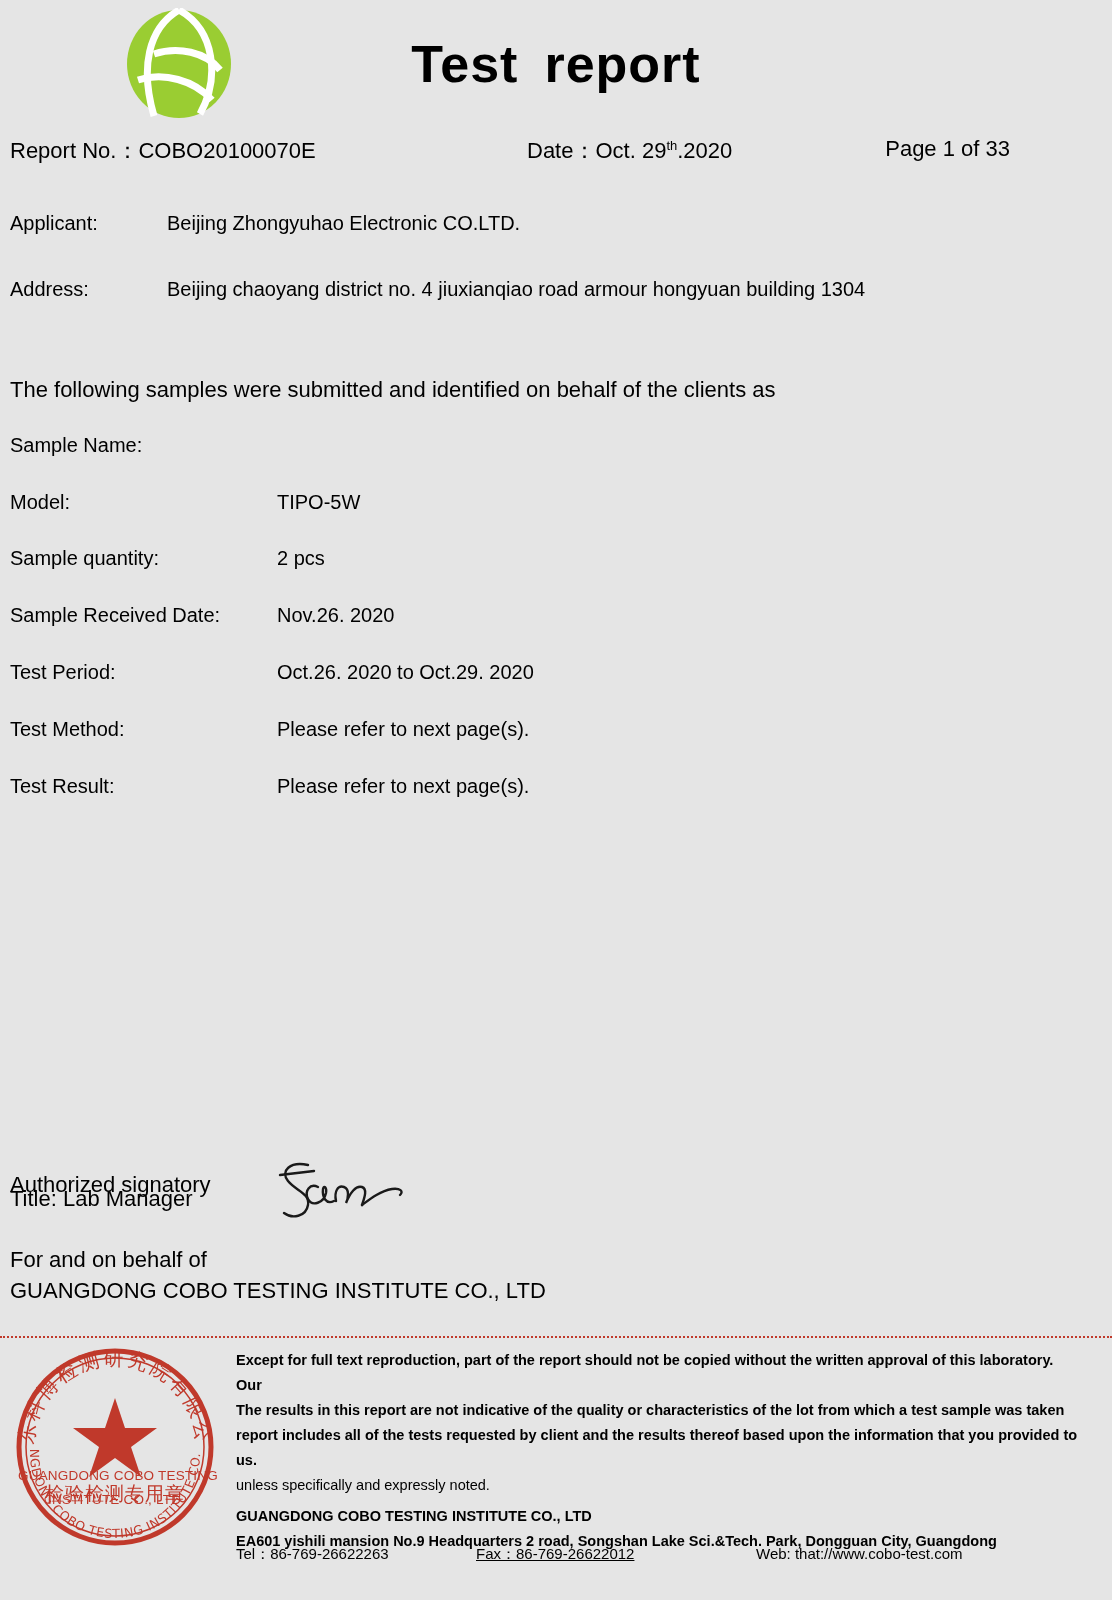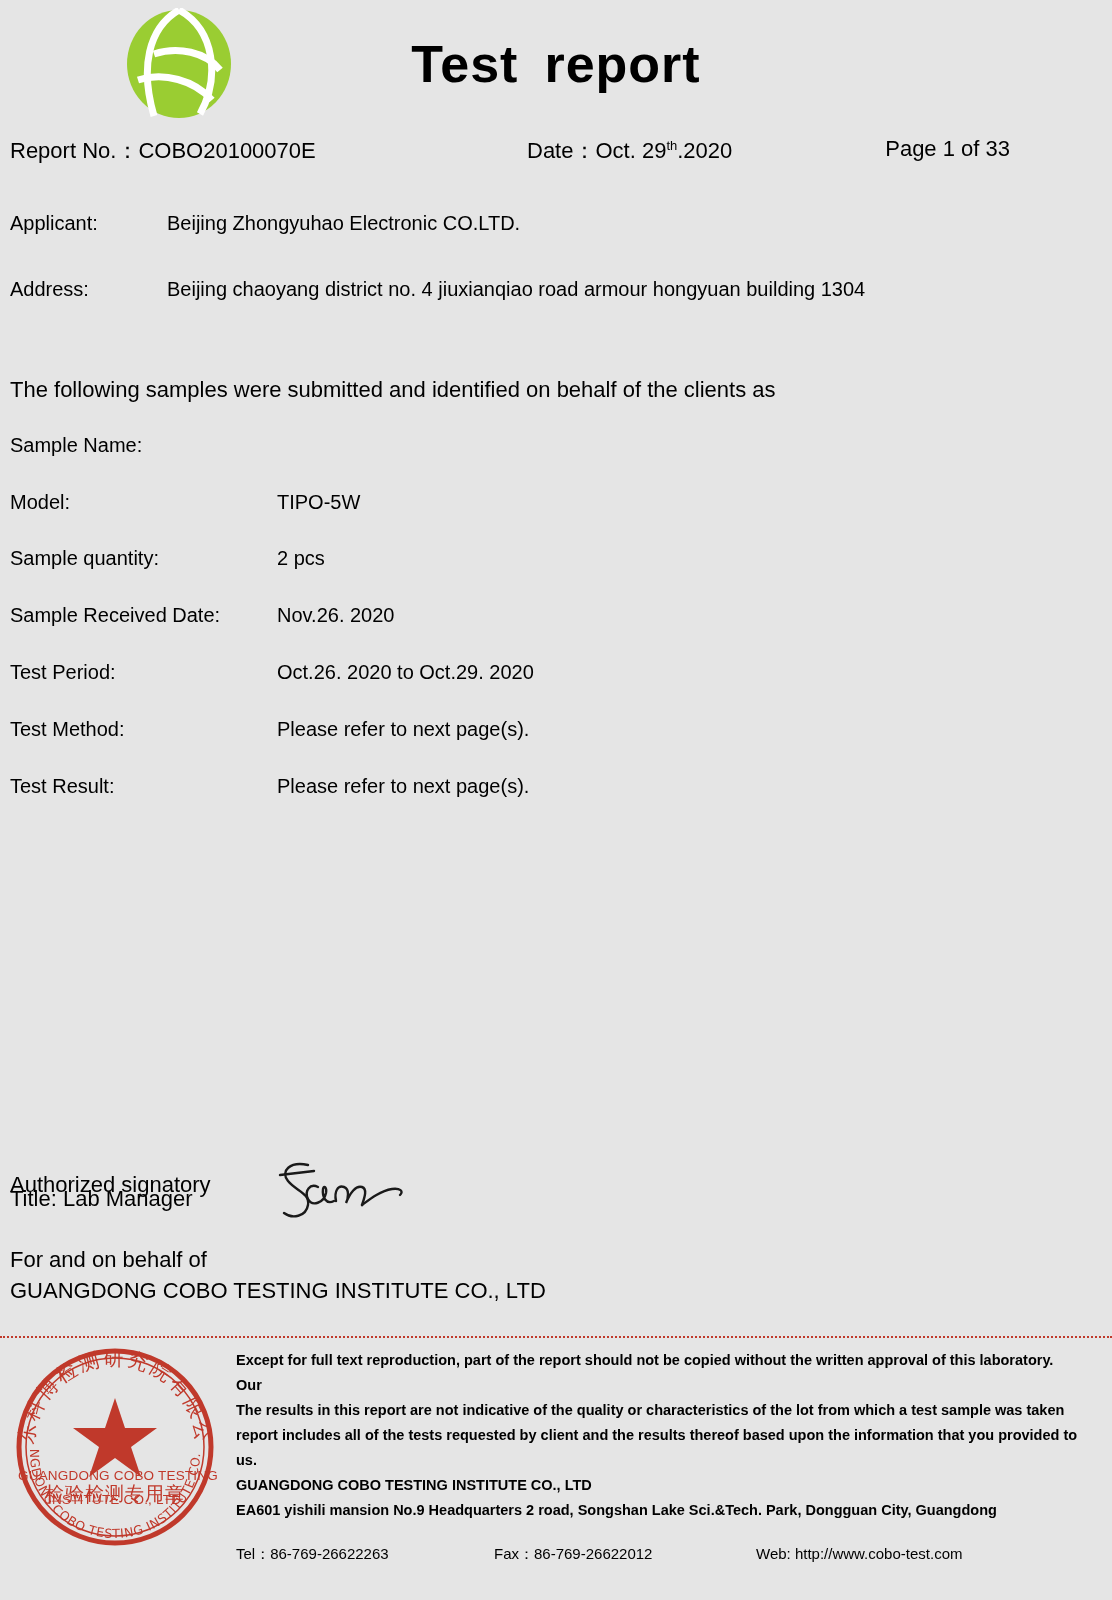--- a/index.html
+++ b/index.html
@@ -114,21 +114,21 @@
   .footer-text p { margin: 0 0 6px 0; }
   .footer-text p.tight { margin: 0; font-weight: bold; }
   .footer-contact {
     position: absolute;
     left: 236px;
     right: 30px;
     top: 1545px;
     font-size: 15px;
   }
   .footer-contact .tel { position: absolute; left: 0; top: 0; }
-  .footer-contact .fax { position: absolute; left: 258px; top: 0; }
+  .footer-contact .fax { position: absolute; left: 240px; top: 0; text-decoration: underline; }
   .footer-contact .web { position: absolute; left: 520px; top: 0; }
 
   .stamp {
     position: absolute;
     left: 8px;
     top: 1340px;
     width: 215px;
     height: 215px;
   }
   .stamp-en-1 {
@@ -242,23 +242,24 @@
       <text x="107" y="160" font-size="19" fill="#c0392b" text-anchor="middle" font-family="'DejaVu Sans', sans-serif" letter-spacing="1">检验检测专用章</text>
     </svg>
   </div>
   <div class="stamp-en-1">GUANGDONG COBO TESTING</div>
   <div class="stamp-en-2">INSTITUTE CO., LTD</div>
 
   <div class="footer-text">
     <p class="tight">Except for full text reproduction, part of the report should not be copied without the written approval of this laboratory. Our</p>
     <p class="tight">The results in this report are not indicative of the quality or characteristics of the lot from which a test sample was taken</p>
     <p class="tight">report includes all of the tests requested by client and the results thereof based upon the information that you provided to us.</p>
+    <p>unless specifically and expressly noted.</p>
     <p class="tight">GUANGDONG COBO TESTING INSTITUTE CO., LTD</p>
     <p class="tight">EA601 yishili mansion No.9 Headquarters 2 road, Songshan Lake Sci.&amp;Tech. Park, Dongguan City, Guangdong</p>
   </div>
 
   <div class="footer-contact">
     <span class="tel">Tel：86-769-26622263</span>
     <span class="fax">Fax：86-769-26622012</span>
-    <span class="web">Web: http://www.cobo-test.com</span>
+    <span class="web">Web: that://www.cobo-test.com</span>
   </div>
 
 </div>
 
 </body></html>

